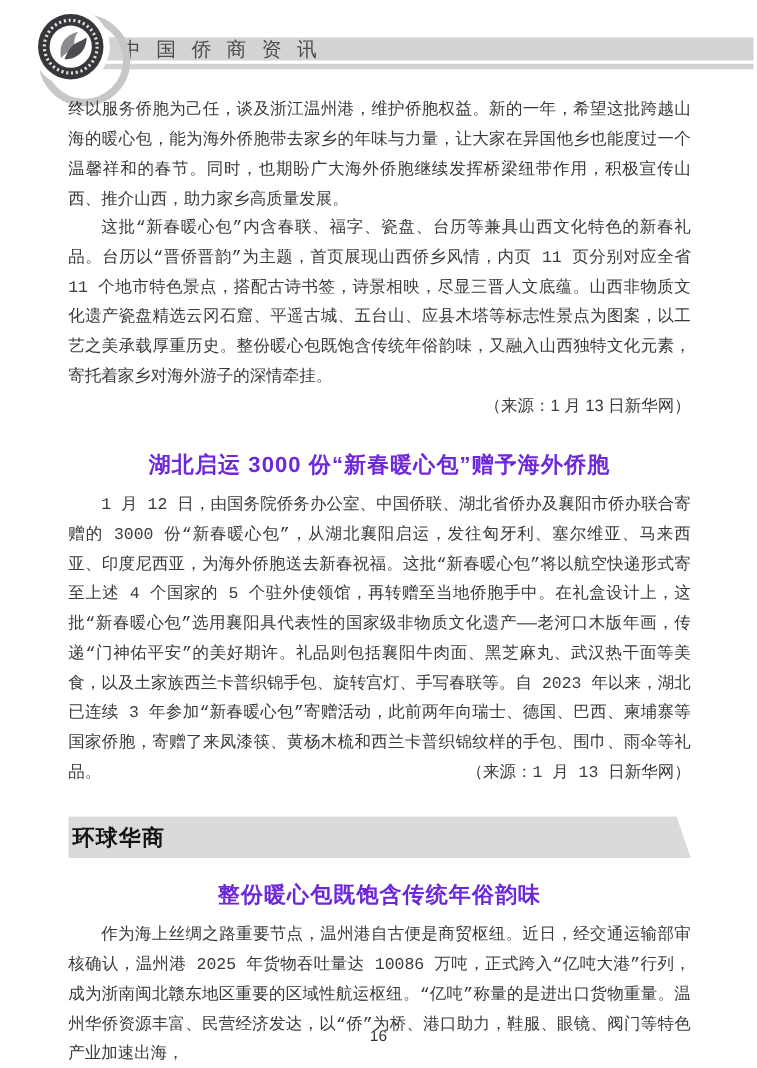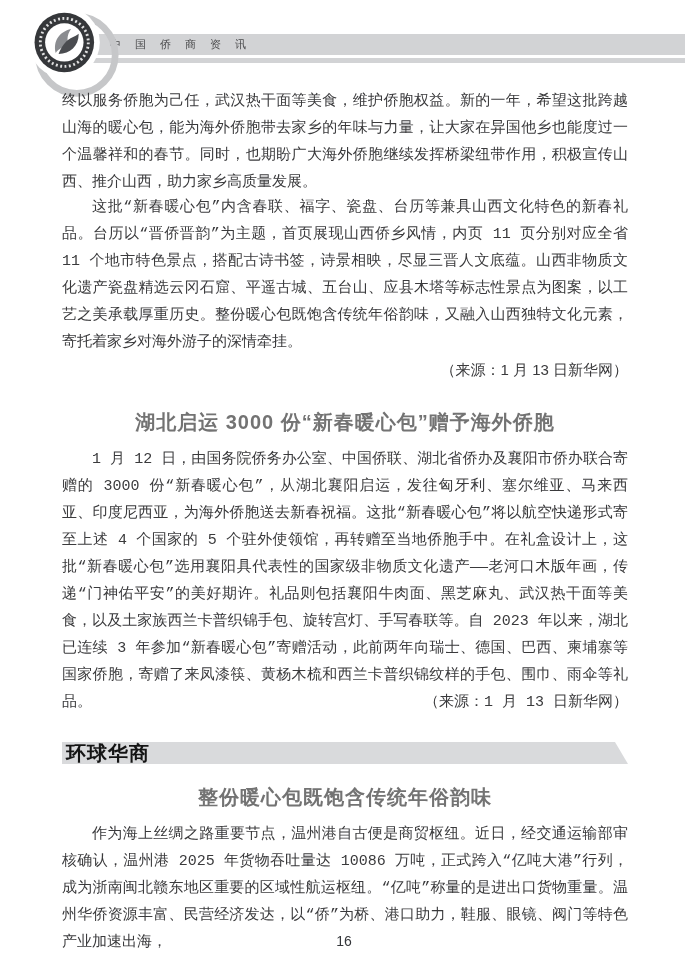--- a/index.html
+++ b/index.html
@@ -8,45 +8,45 @@
     font-family:"Liberation Sans","DejaVu Sans",sans-serif;
     -webkit-font-smoothing:antialiased;
   }
   
   .masthead{position:absolute;left:0;top:0;width:688px;height:100px;}
   .masthead-bar{
     position:absolute;left:90px;right:3px;top:34px;height:21px;
     background:#d2d3d5;display:flex;align-items:center;
   }
   .masthead-title{
-    padding-left:20px;font-size:11px;color:#4a4a4c;letter-spacing:14px;
+    padding-left:20px;font-size:18px;color:#4a4a4c;letter-spacing:14px;
     white-space:nowrap;
   }
   .masthead-subbar{
     position:absolute;left:90px;right:3px;top:58px;height:5px;background:#d2d3d5;
   }
   .logo{position:absolute;left:24px;top:4px;width:96px;height:96px;}
   
   .content{position:absolute;left:62px;top:86px;width:566px;color:#3a3a3c;}
   p.body{
     margin:0;font-size:15px;line-height:27px;text-align:justify;color:#3a3a3c;
   }
   .indent{text-indent:2em;font-family:Liberation Mono, monospace;}
   .source-line{
     margin:0;font-size:15px;line-height:27px;text-align:right;color:#3a3a3c;
   }
   .pos-rel{position:relative;}
   .source-abs{position:absolute;right:0;bottom:0;text-indent:0;}
   h2.article-title{
     margin:26px 0 10px 0;font-size:20px;font-weight:bold;text-align:center;
-    color:#737373;letter-spacing:1px;
+    color:#6d28d9;letter-spacing:1px;
   }
   h2.article-title-2{margin:20px 0 10px 0;}
   .section-strip{
-    margin-top:26px;height:22px;background:#d9dadc;
+    margin-top:26px;height:38px;background:#d9dadc;
     clip-path:polygon(0 0,calc(100% - 13px) 0,100% 100%,0 100%);
     display:flex;align-items:center;
   }
   .section-strip-title{
     font-family:"Liberation Serif","DejaVu Serif",serif;
     font-weight:bold;font-size:20px;color:#141414;padding-left:4px;
     letter-spacing:1px;
   }
   
   .page-number{
@@ -74,21 +74,21 @@
       <circle cx="42" cy="40" r="20" fill="#ffffff"></circle>
 
       <path d="M33 51 C30 38 37 29 49 26 C44 33 45 39 47 44 C40 44 36 47 33 51 Z" fill="#8a8c90"></path>
       <path d="M36 52 C48 52 57 44 57 31 C52 35 48 35 44 39 C40 43 38 47 36 52 Z" fill="#4a4c50"></path>
     </svg>
   </div>
 </div>
 
 <div class="content">
 
-  <p class="body">终以服务侨胞为己任，武汉热干面等美食，维护侨胞权益。新的一年，希望这批跨越山海的暖心包，能为海外侨胞带去家乡的年味与力量，让大家在异国他乡也能度过一个温馨祥和的春节。同时，也期盼广大海外侨胞继续发挥桥梁纽带作用，积极宣传山西、推介山西，助力家乡高质量发展。</p>
+  <p class="body">终以服务侨胞为己任，谈及浙江温州港，维护侨胞权益。新的一年，希望这批跨越山海的暖心包，能为海外侨胞带去家乡的年味与力量，让大家在异国他乡也能度过一个温馨祥和的春节。同时，也期盼广大海外侨胞继续发挥桥梁纽带作用，积极宣传山西、推介山西，助力家乡高质量发展。</p>
 
   <p class="body indent">这批“新春暖心包”内含春联、福字、瓷盘、台历等兼具山西文化特色的新春礼品。台历以“晋侨晋韵”为主题，首页展现山西侨乡风情，内页 11 页分别对应全省 11 个地市特色景点，搭配古诗书签，诗景相映，尽显三晋人文底蕴。山西非物质文化遗产瓷盘精选云冈石窟、平遥古城、五台山、应县木塔等标志性景点为图案，以工艺之美承载厚重历史。整份暖心包既饱含传统年俗韵味，又融入山西独特文化元素，寄托着家乡对海外游子的深情牵挂。</p>
 
   <p class="source-line">（来源：1 月 13 日新华网）</p>
 
   <h2 class="article-title">湖北启运 3000 份“新春暖心包”赠予海外侨胞</h2>
 
   <p class="body indent pos-rel">
     <span>1 月 12 日，由国务院侨务办公室、中国侨联、湖北省侨办及襄阳市侨办联合寄赠的 3000 份“新春暖心包”，从湖北襄阳启运，发往匈牙利、塞尔维亚、马来西亚、印度尼西亚，为海外侨胞送去新春祝福。这批“新春暖心包”将以航空快递形式寄至上述 4 个国家的 5 个驻外使领馆，再转赠至当地侨胞手中。在礼盒设计上，这批“新春暖心包”选用襄阳具代表性的国家级非物质文化遗产——老河口木版年画，传递“门神佑平安”的美好期许。礼品则包括襄阳牛肉面、黑芝麻丸、武汉热干面等美食，以及土家族西兰卡普织锦手包、旋转宫灯、手写春联等。自 2023 年以来，湖北已连续 3 年参加“新春暖心包”寄赠活动，此前两年向瑞士、德国、巴西、柬埔寨等国家侨胞，寄赠了来凤漆筷、黄杨木梳和西兰卡普织锦纹样的手包、围巾、雨伞等礼品。</span>
     <span class="source-abs">（来源：1 月 13 日新华网）</span>

